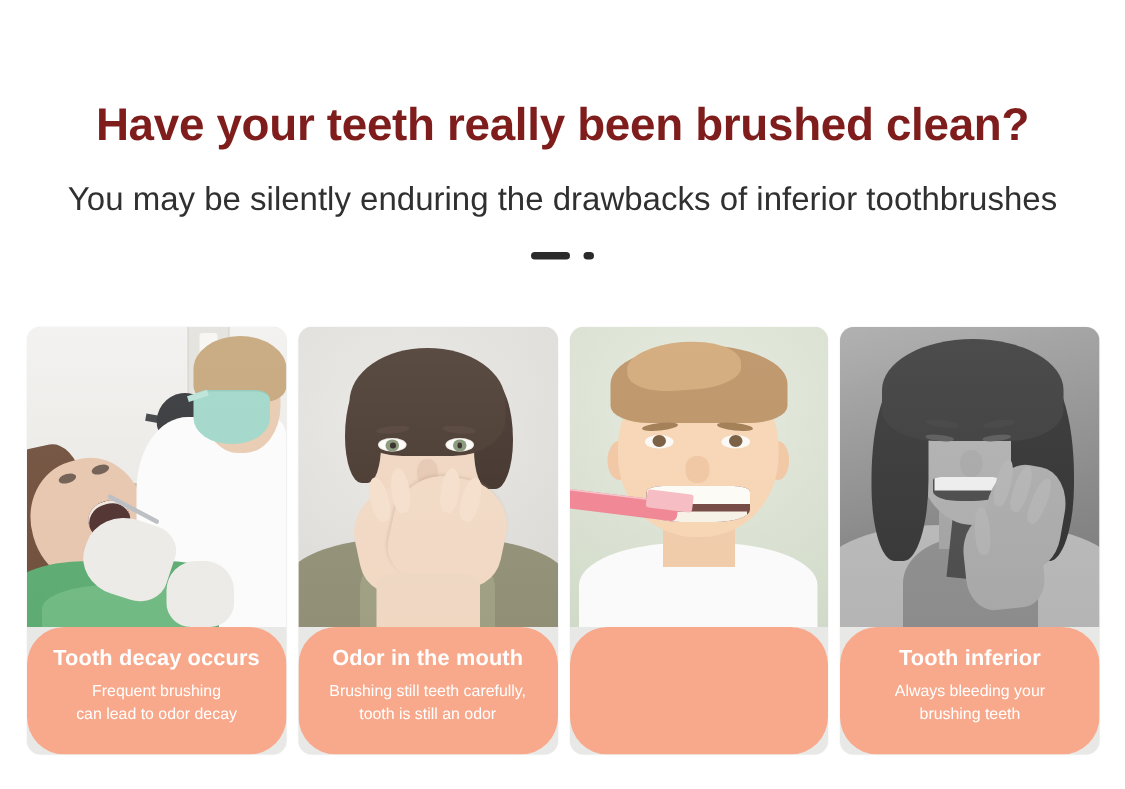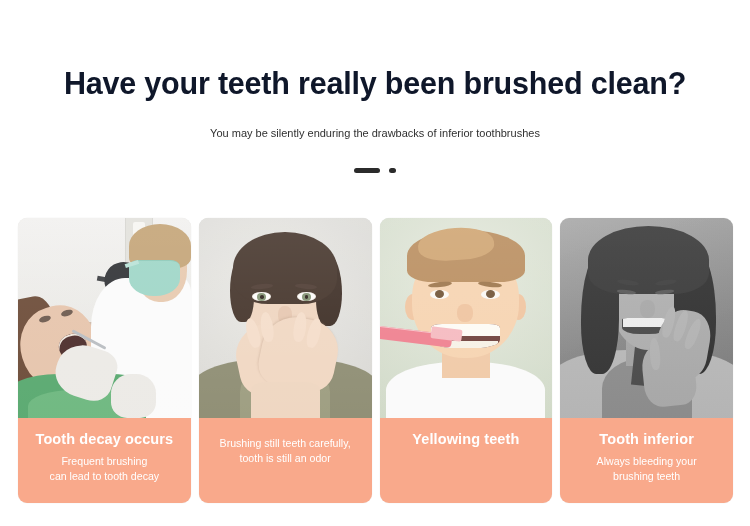--- a/index.html
+++ b/index.html
@@ -28,30 +28,30 @@
     text-align: center;
   }
 
   .page-title {
     position: absolute;
     left: 0; top: 63px;
     width: 750px;
     font-size: 30.5px;
     font-weight: bold;
     letter-spacing: -0.2px;
-    color: #0f172a;
+    color: #7f1d1d;
     line-height: 40px;
     white-space: nowrap;
   }
 
   .page-subtitle {
     position: absolute;
     left: 0; top: 121px;
     width: 750px;
-    font-size: 11px;
+    font-size: 22px;
     font-weight: normal;
     color: #303030;
     line-height: 24px;
     white-space: nowrap;
   }
 
   
   .divider {
     position: absolute;
     left: 0; top: 164px;
@@ -105,20 +105,21 @@
   }
 
   .card-caption {
     position: absolute;
     left: 0; top: 200px;
     width: 100%;
     height: 85px;
     background: #f9a98b;
     text-align: center;
     padding-top: 12px;
+    border-radius: 25px;
   }
 
   .caption-title {
     font-size: 14.5px;
     font-weight: bold;
     color: #ffffff;
     line-height: 18px;
     letter-spacing: 0.1px;
     white-space: nowrap;
   }
@@ -374,21 +375,21 @@
           <div class="tool"></div>
           <div class="glove g1"></div>
           <div class="glove g2"></div>
           <div class="veil"></div>
         </div>
       </div>
       <div class="card-caption">
         <div class="caption-title">Tooth decay occurs</div>
         <div class="caption-body">
           <span>Frequent brushing</span>
-          <span>can lead to tooth decay</span>
+          <span>can lead to odor decay</span>
         </div>
       </div>
     </div>
 
     <div class="card">
       <div class="card-photo">
         <div class="ph2">
           <div class="bg"></div>
           <div class="neck"></div>
           <div class="shirt"></div>
@@ -410,20 +411,21 @@
           <div class="hand h2"></div>
           <div class="fing f1"></div>
           <div class="fing f2"></div>
           <div class="fing f3"></div>
           <div class="fing f4"></div>
           <div class="wrist"></div>
           <div class="veil"></div>
         </div>
       </div>
       <div class="card-caption">
+        <div class="caption-title">Odor in the mouth</div>
         <div class="caption-body">
           <span>Brushing still teeth carefully,</span>
           <span>tooth is still an odor</span>
         </div>
       </div>
     </div>
 
     <div class="card">
       <div class="card-photo">
         <div class="ph3">
@@ -445,21 +447,20 @@
           <div class="mouth">
             <div class="teethU"></div>
             <div class="teethL"></div>
           </div>
           <div class="brush"></div>
           <div class="bristle"></div>
           <div class="veil"></div>
         </div>
       </div>
       <div class="card-caption">
-        <div class="caption-title">Yellowing teeth</div>
       </div>
     </div>
 
     <div class="card">
       <div class="card-photo">
         <div class="ph4">
           <div class="bg"></div>
           <div class="shirt"></div>
           <div class="shirt2"></div>
           <div class="neck"></div>

